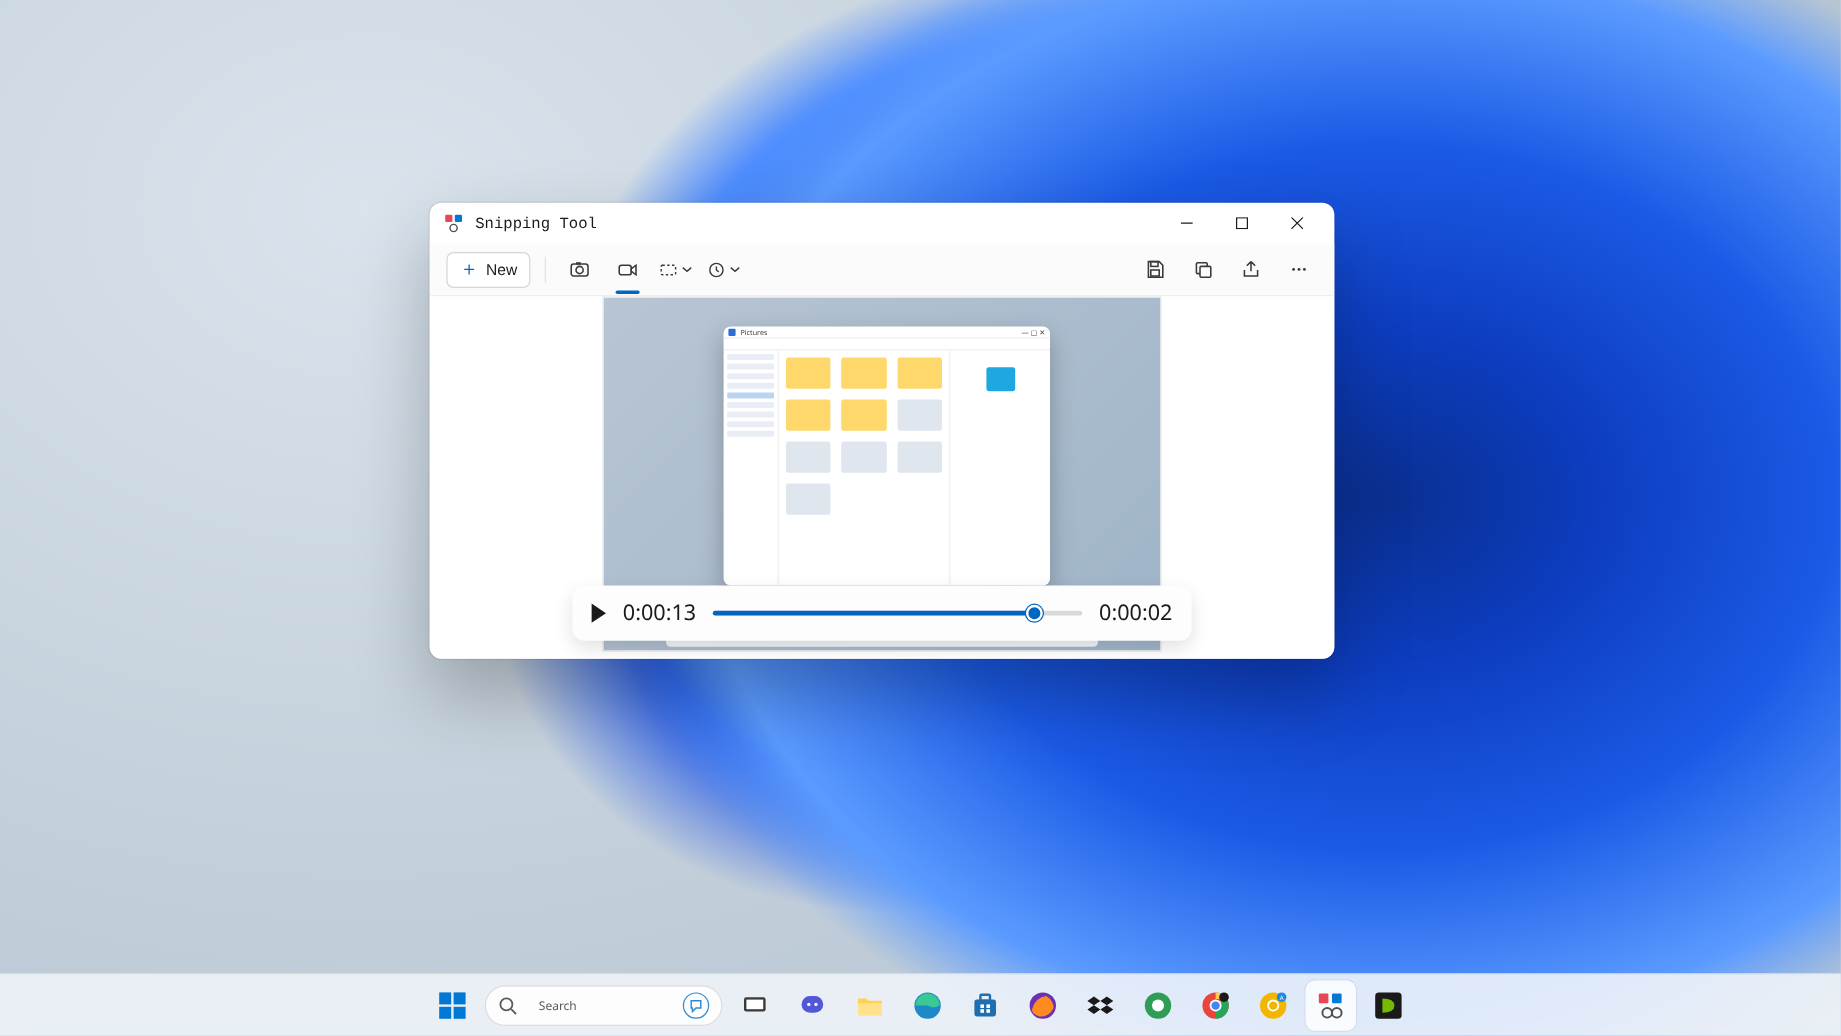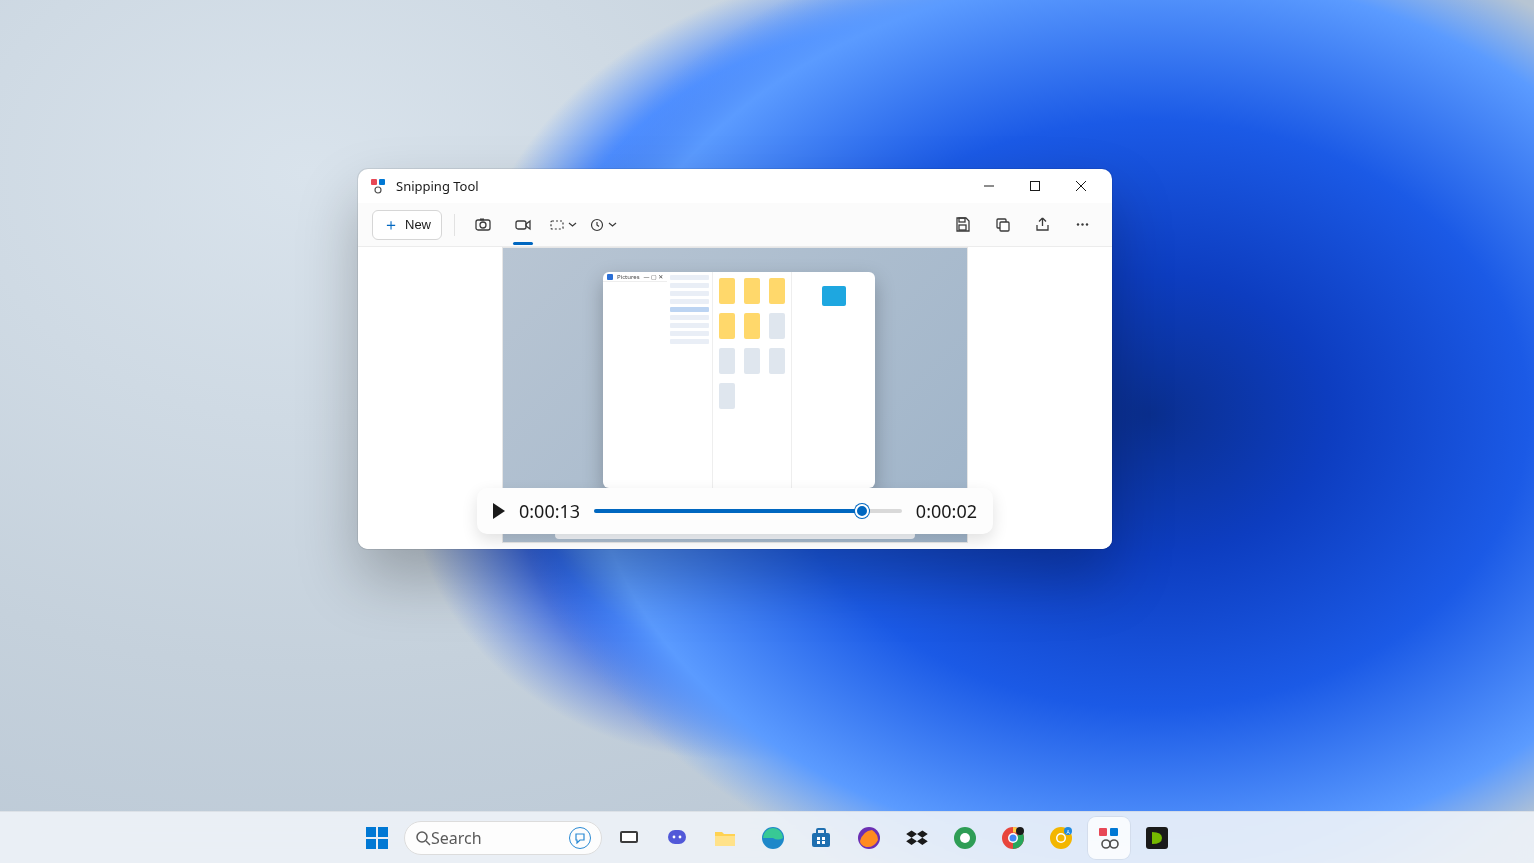--- a/index.html
+++ b/index.html
@@ -12,41 +12,41 @@
   radial-gradient(650px 520px at 60% 38%, #0b2b86 0%, #1646d2 35%, #4a8aff 58%, transparent 70%),
   radial-gradient(480px 420px at 48% 55%, #082770 0%, #1a52e6 42%, transparent 68%),
   radial-gradient(1200px 900px at 20% 20%, #d9e3ec 0%, #c5d1dc 55%, #b7c5d3 100%);
 }
 
 
 .window { position:absolute; left:358px; top:169px; width:754px; height:380px; background:#ffffff;
   border-radius:10px; box-shadow:0 30px 60px rgba(0,0,0,.25), 0 0 0 1px rgba(0,0,0,.08); overflow:hidden; }
 .titlebar { height:34px; display:flex; align-items:center; padding:0 8px; }
 .titlebar .app-icon { width:16px; height:16px; margin:0 10px 0 4px; }
-.titlebar .title { font-size:13px; color:#1a1a1a; }
+.titlebar .title { font-size:13px; color:#1a1a1a;font-family:Liberation Mono, monospace; }
 .win-controls { margin-left:auto; display:flex; }
 .win-controls .wc { width:46px; height:34px; display:flex; align-items:center; justify-content:center; color:#1a1a1a; cursor:pointer; }
 
 .toolbar { height:44px; display:flex; align-items:center; gap:8px; padding:0 14px; border-bottom:1px solid #ececec; background:#fbfbfb; }
 .btn { display:flex; align-items:center; gap:6px; height:30px; padding:0 10px; border:1px solid #d6d6d6; border-radius:6px;
   background:#fff; font-size:13px; color:#1a1a1a; cursor:pointer; }
 .tb-sep { width:1px; height:22px; background:#e2e2e2; margin:0 4px; }
 .iconbtn { width:32px; height:30px; display:flex; align-items:center; justify-content:center; border-radius:6px; cursor:pointer; color:#3a3a3a; }
 .iconbtn.selected { position:relative; }
 .iconbtn.selected::after { content:""; position:absolute; bottom:-5px; left:6px; right:6px; height:3px; background:#0067c0; border-radius:2px; }
 .dd { display:flex; align-items:center; gap:3px; cursor:pointer; }
 .spacer { flex:1; }
 
 .content { position:relative; height:calc(100% - 78px); display:flex; align-items:flex-start; justify-content:center;
   background:#fff; padding-top:0; }
 .preview { width:466px; height:296px; margin-top:0; background:linear-gradient(135deg,#b8c5d3,#9fb4c9);
   border:1px solid #e6e6e6; position:relative; overflow:hidden; }
 
 .mini { position:absolute; left:100px; top:24px; width:272px; height:216px; background:#fff; border-radius:6px;
-  box-shadow:0 8px 20px rgba(0,0,0,.25); display:flex; font-size:6px; color:#444; }
+  box-shadow:0 8px 20px rgba(0,0,0,.25); display:flex; flex-direction:column; font-size:6px; color:#444; }
 .mini-top { height:10px; display:flex; align-items:center; padding:0 4px; gap:4px; border-bottom:1px solid #eee; }
 .mini-top .ti { width:6px; height:6px; background:#2a6fd6; border-radius:1px; }
 .mini-bar { height:10px; border-bottom:1px solid #eee; }
 .mini-body { flex:1; display:flex; }
 .mini-side { width:46px; border-right:1px solid #eee; padding:3px; display:flex; flex-direction:column; gap:3px; }
 .mini-side div { height:5px; background:#e9eef6; border-radius:1px; }
 .mini-side div.sel { background:#bcd4f2; }
 .mini-grid { flex:1; padding:3px; display:grid; grid-template-columns:repeat(3,1fr); grid-auto-rows:32px; gap:3px; }
 .fold { background:#ffd86b; border-radius:2px; margin:3px; }
 .thumb { background:#dfe6ee; border-radius:2px; margin:3px; }
@@ -63,21 +63,21 @@
 .track .fill { position:absolute; left:0; top:0; bottom:0; width:85%; background:#0067c0; border-radius:2px; }
 .track .handle { position:absolute; left:85%; top:50%; width:14px; height:14px; background:#0067c0; border:2px solid #fff;
   border-radius:50%; transform:translate(-50%,-50%); box-shadow:0 0 0 1px #0067c0; }
 
 
 .taskbar { position:absolute; left:0; right:0; bottom:0; height:52px; background:rgba(238,243,248,.9);
   backdrop-filter:blur(20px); display:flex; align-items:center; justify-content:center; gap:6px; border-top:1px solid rgba(0,0,0,.06);}
 .tb-item { width:42px; height:42px; border-radius:8px; display:flex; align-items:center; justify-content:center; cursor:pointer; }
 .tb-item.active { background:rgba(255,255,255,.8); box-shadow:0 0 0 1px rgba(0,0,0,.05); }
 .searchbox { width:198px; height:34px; background:#fdfdfd; border:1px solid #dcdcdc; border-radius:17px;
-  display:flex; align-items:center; padding:0 10px; gap:0; font-size:16px; color:#5a5a5a; cursor:text;}
+  display:flex; align-items:center; padding:0 10px; gap:18px; font-size:10px; color:#5a5a5a; cursor:text;}
 .searchbox .bing { margin-left:auto; width:22px; height:22px; border-radius:50%; border:1.5px solid #2a8ad4; display:flex; align-items:center; justify-content:center; }
 svg{display:block;}
 </style>
 </head>
 <body>
 
 <div class="wallpaper"></div>
 
 <div class="window">
   <div class="titlebar">

